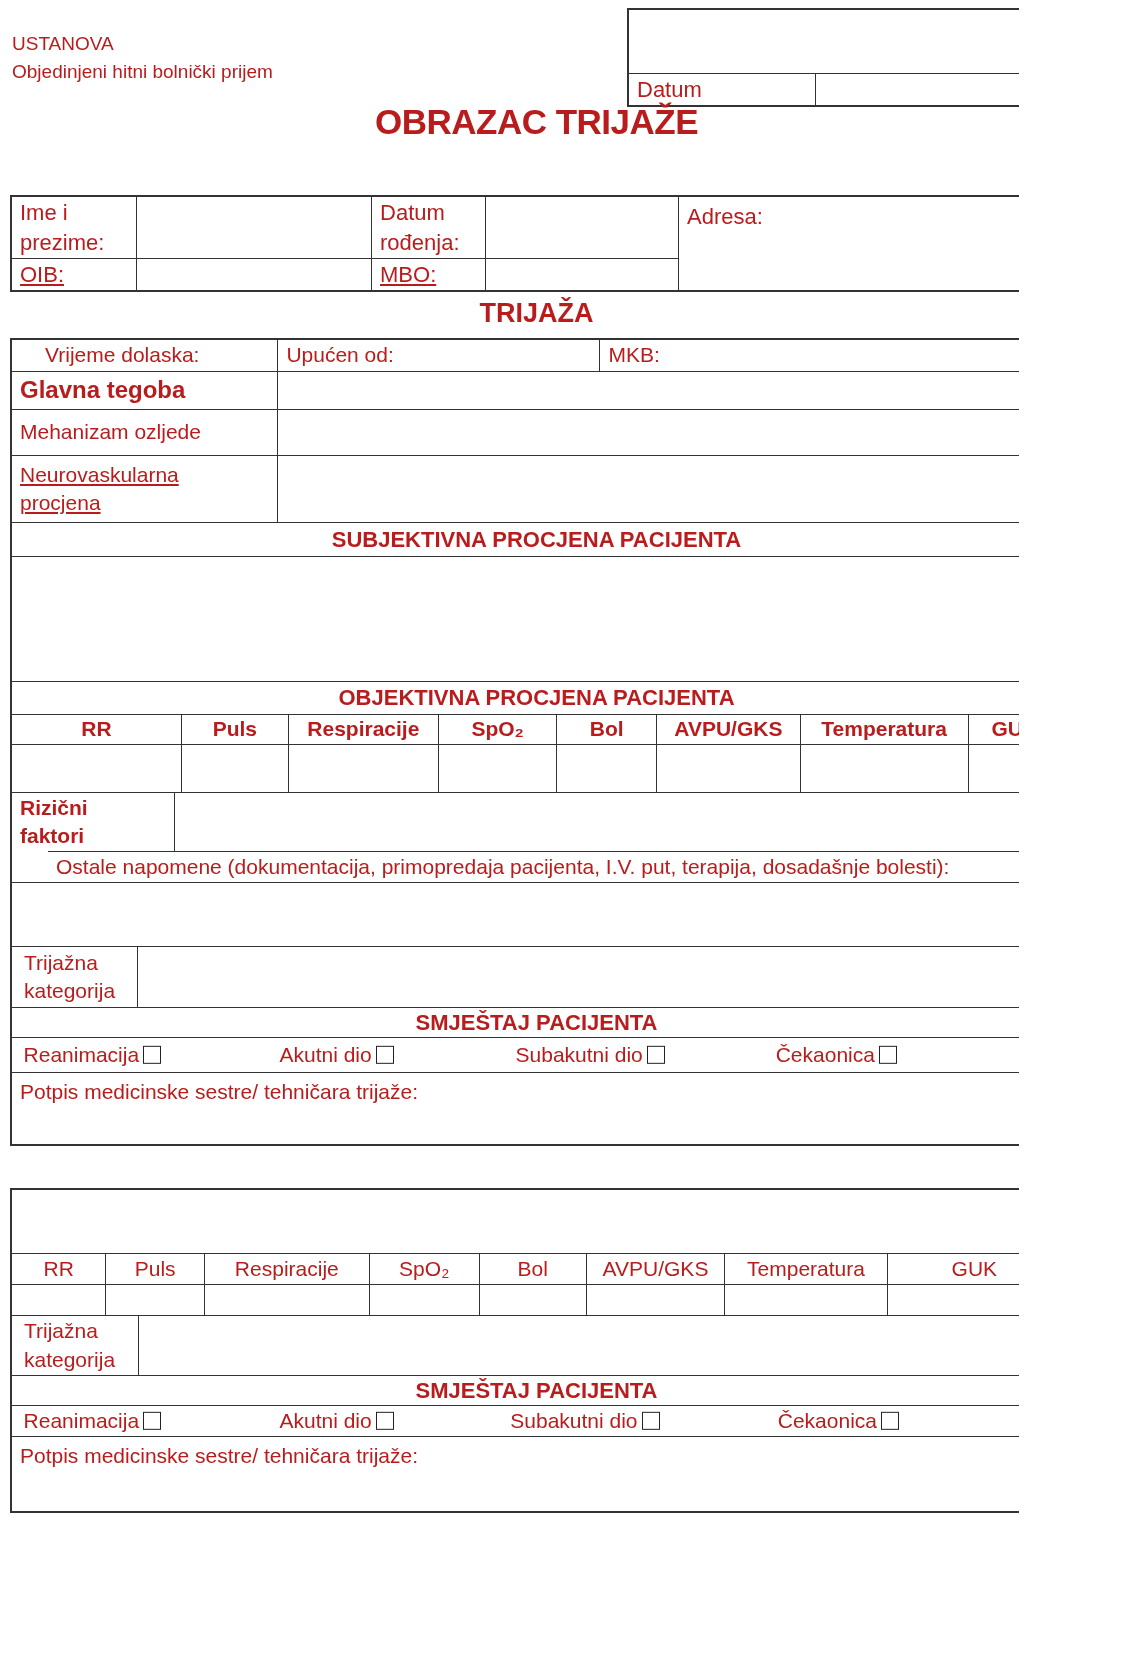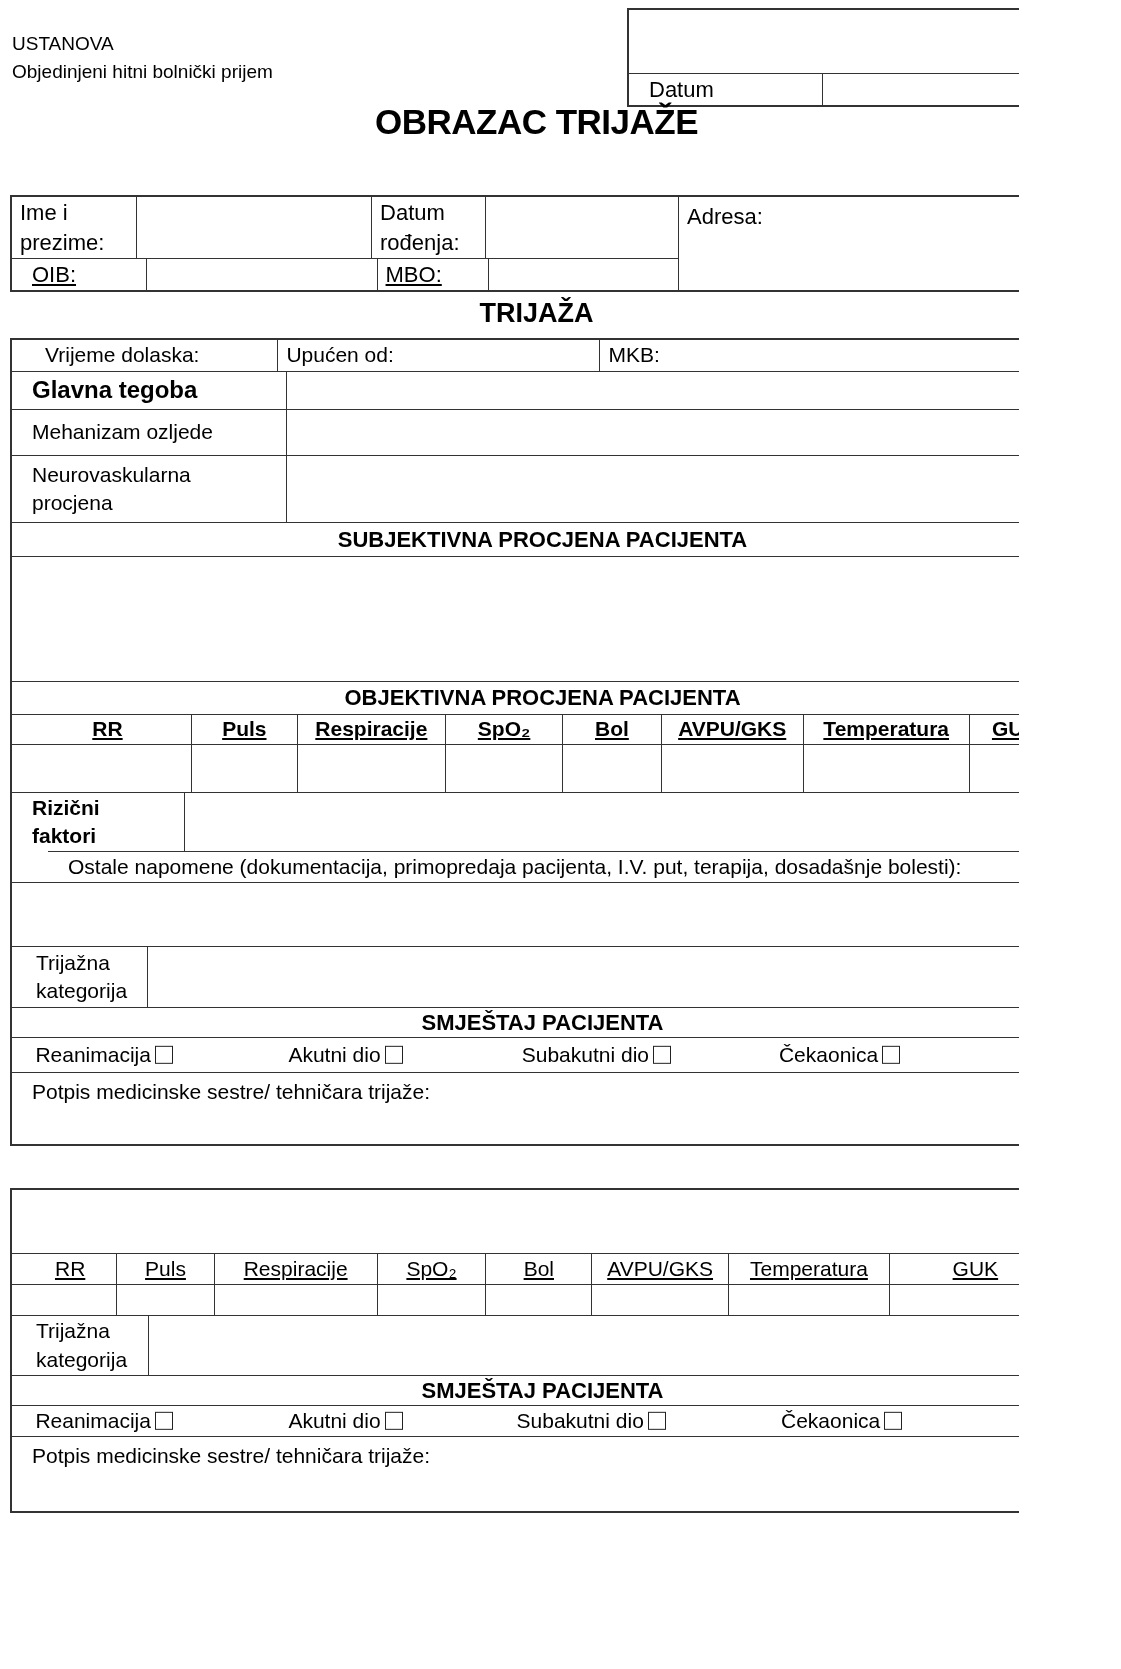--- a/index.html
+++ b/index.html
@@ -1,26 +1,26 @@
 <!DOCTYPE html>
 <html><head>
 <meta charset="utf-8">
 <style>
   html,body{margin:0;padding:0;background:#fff;}
   .page{position:relative;width:1019px;height:1669px;background:#ffffff;
-        font-family:"Liberation Sans","DejaVu Sans",sans-serif;color:#000000;overflow:hidden;}
+        font-family:"Liberation Sans","DejaVu Sans",sans-serif;color:#b91c1c;overflow:hidden;}
   .tbl{position:absolute;border:2.5px solid #333;background:#fff;box-sizing:border-box;}
   .row{display:flex;box-sizing:border-box;}
-  .row + .row{border-top:1.5px solid #333;padding-left:12px;}
+  .row + .row{border-top:1.5px solid #333;}
   .cell{box-sizing:border-box;padding:2px 8px;display:flex;align-items:center;
         font-size:21px;line-height:1.35;}
   .cell + .cell{border-left:1.5px solid #333;}
   .cell.top{align-items:flex-start;padding-top:5px;}
   .hdr{justify-content:center;font-weight:bold;font-size:22px;text-align:center;}
-  .vh{justify-content:center;text-align:right;padding:2px 3px;text-decoration:underline;}
+  .vh{justify-content:center;text-align:right;padding:2px 3px;}
   .bold{font-weight:bold;}
   .org{position:absolute;left:12px;top:30px;font-size:19px;line-height:28px;}
   .title{position:absolute;left:10px;top:102px;width:1053px;text-align:center;
          font-size:35px;font-weight:bold;letter-spacing:-0.5px;}
   .sect-title{position:absolute;left:10px;top:298px;width:1053px;text-align:center;
               font-size:27px;font-weight:bold;}
   .wrapbox{display:inline-block;}
   .optrow{position:relative;padding:0;}
   .opt{position:absolute;top:50%;transform:translateY(-50%);white-space:nowrap;
        font-size:21px;}
@@ -118,21 +118,21 @@
 
     <div class="row" style="height:46px;">
       <div class="cell" style="width:25.3%;">
         <span>Mehanizam ozljede</span>
       </div>
       <div class="cell" style="width:74.7%;"></div>
     </div>
 
     <div class="row" style="height:67px;">
       <div class="cell" style="width:25.3%;">
-        <span class="wrapbox" style="max-width:195px;">Neurovaskularna procjena</span>
+        <span class="wrapbox" style="max-width:195px;text-decoration:underline;">Neurovaskularna procjena</span>
       </div>
       <div class="cell" style="width:74.7%;"></div>
     </div>
 
     <div class="row" style="height:34px;">
       <div class="cell hdr" style="width:100%;">
         <span>SUBJEKTIVNA PROCJENA PACIJENTA</span>
       </div>
     </div>
 

